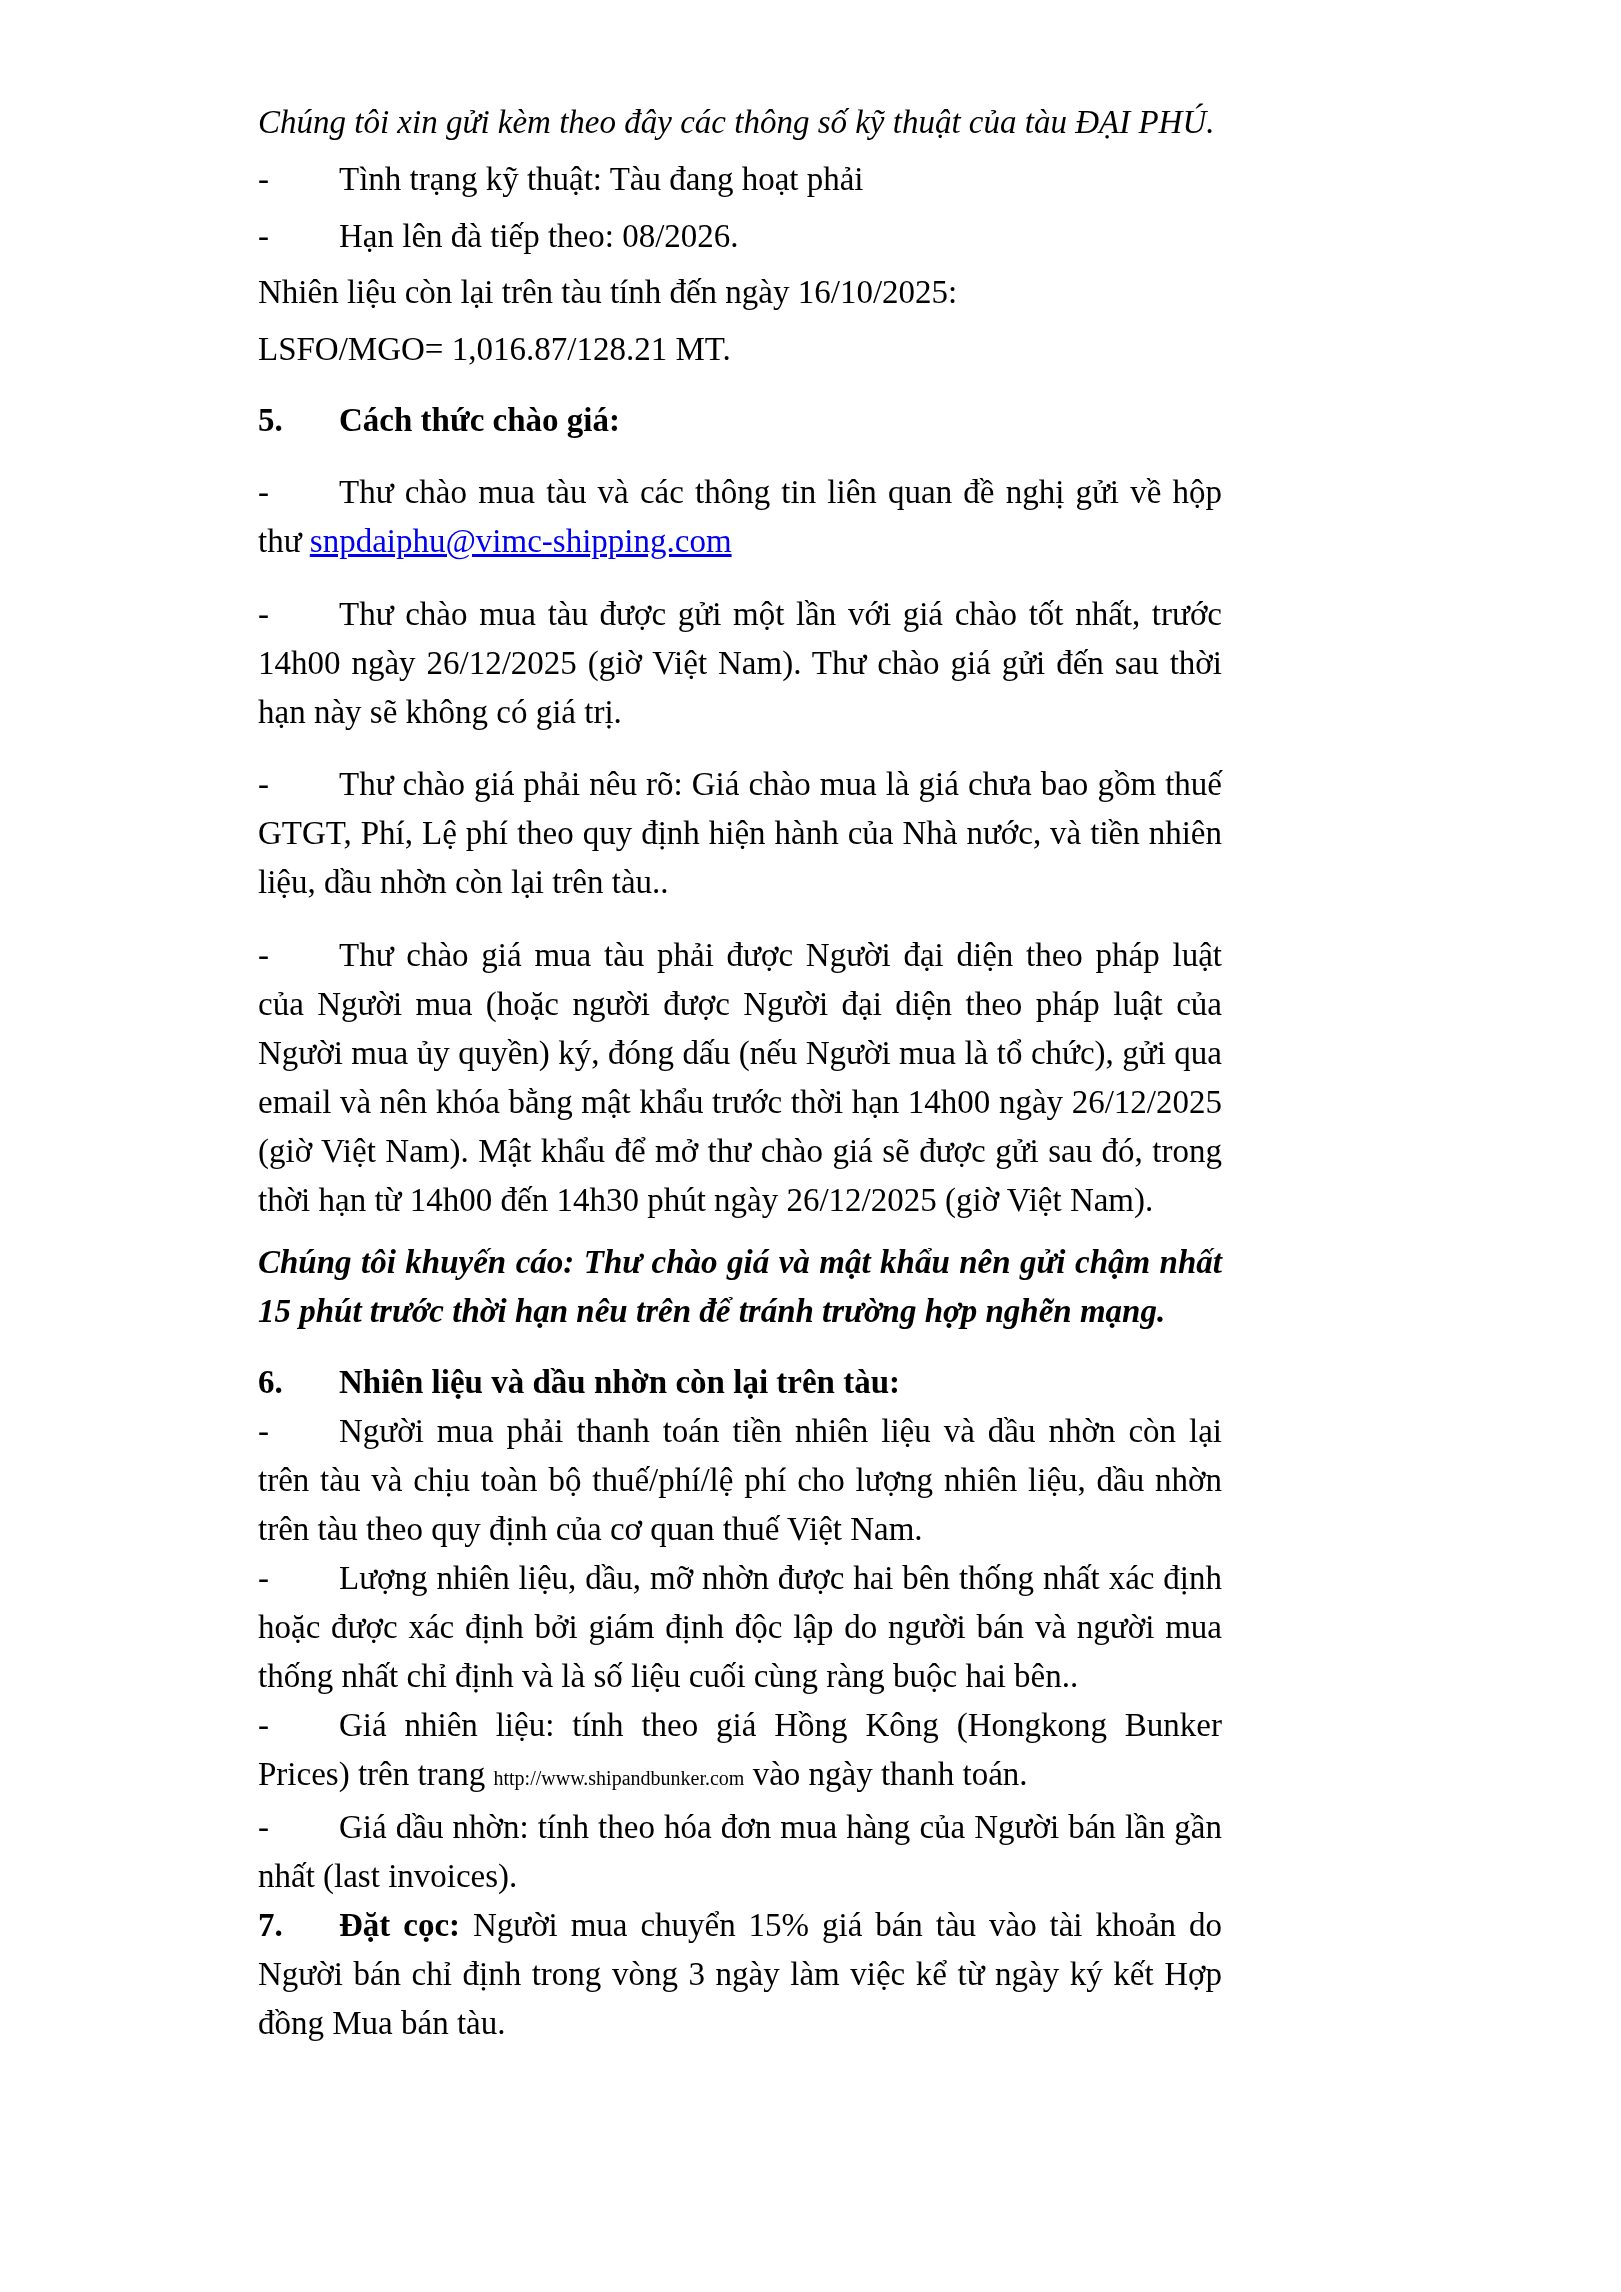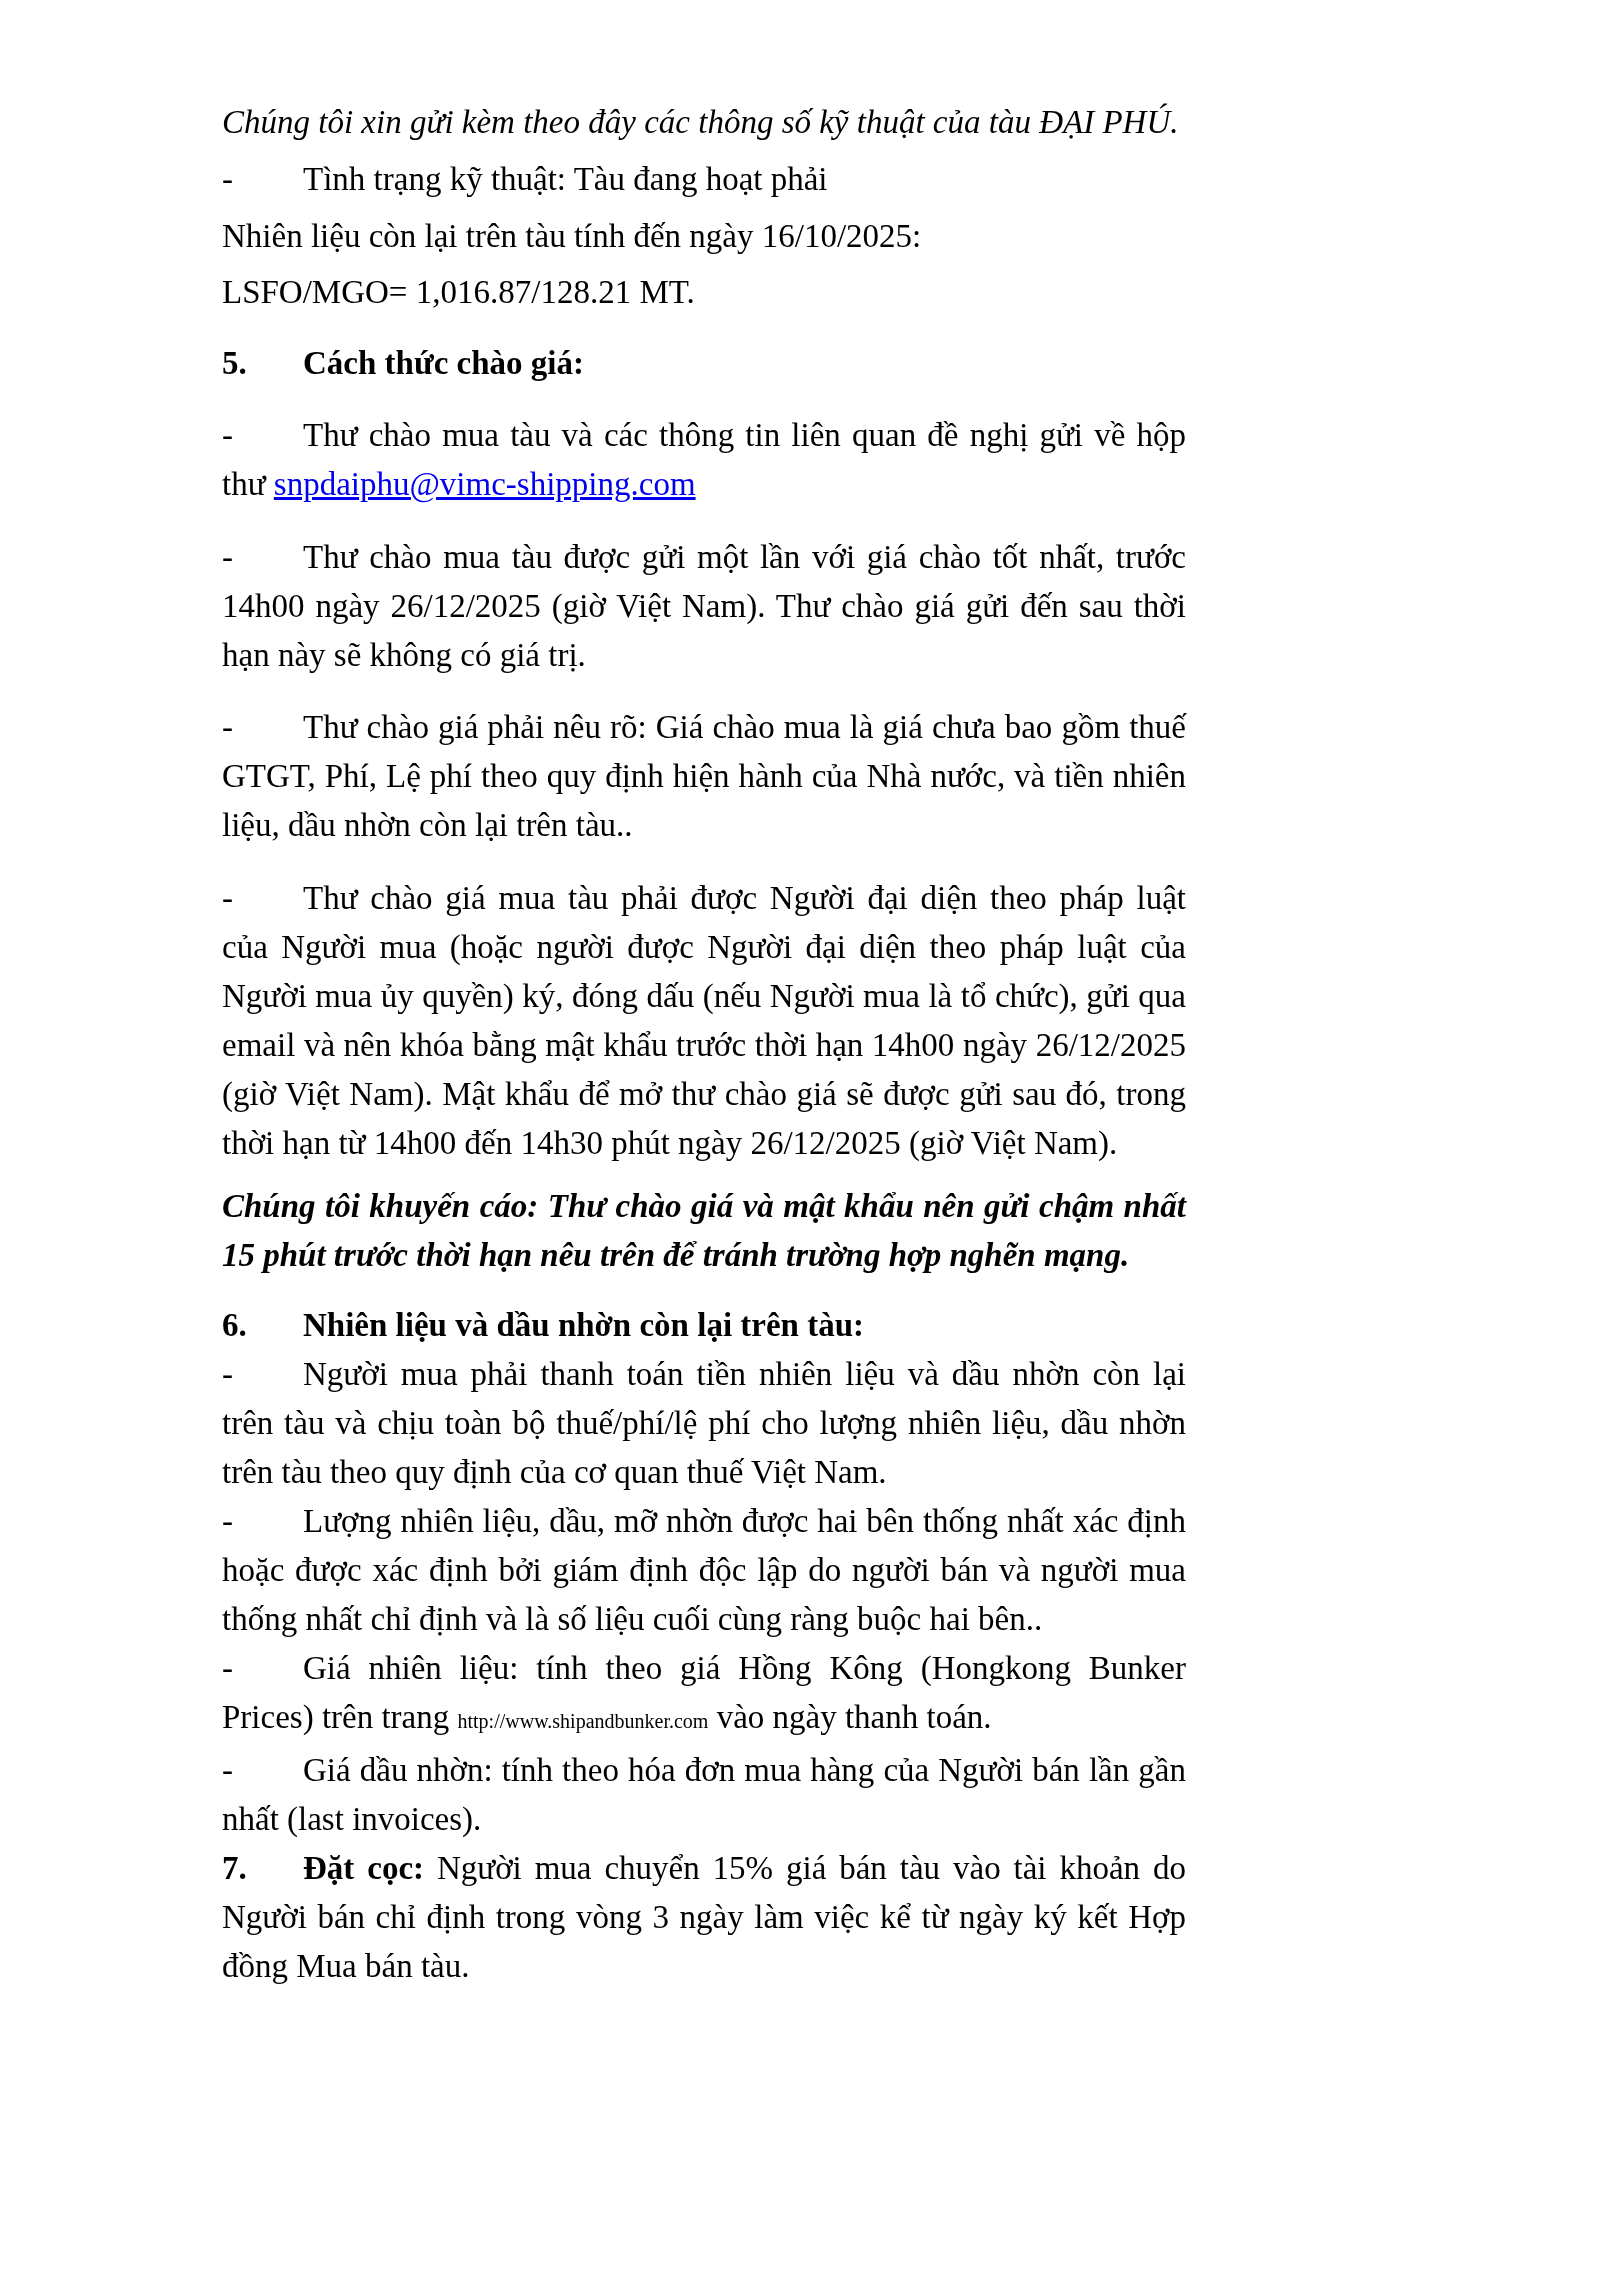--- a/index.html
+++ b/index.html
@@ -12,20 +12,21 @@
     width: 1334px;
     height: 2293px;
     box-sizing: border-box;
     background: var(--page-bg, #ffffff);
     color: var(--text-color, #000000);
     padding: 98px 148px 0 222px;
     font-family: "Liberation Serif", "DejaVu Serif", serif;
     font-size: 33px;
     line-height: 49px;
     overflow: hidden;
+    margin-left: 36px;
   }
   .p {
     margin: 0;
     text-align: justify;
   }
   .p.intro    { font-style: italic; text-align: left; }
   .p.heading  { text-align: left; margin-top: 21.6px; }
   .p.item     { margin-top: 7.8px; text-align: left; }
   .p.spaced   { margin-top: 23.5px; }
   .p.advisory { margin-top: 13.7px; font-weight: bold; font-style: italic; }
@@ -43,20 +44,21 @@
     cursor: pointer;
   }
   .run.url { font-size: 20px; }
 </style>
 </head>
 <body>
 
 <div class="page">
     <p class="p intro"><span class="run italic">Chúng tôi xin gửi kèm theo đây các thông số kỹ thuật của tàu ĐẠI PHÚ.</span></p>
     <p class="p item"><span class="marker">-</span><span class="run">Tình trạng kỹ thuật: Tàu đang hoạt phải</span></p>
+    <p class="p item"><span class="marker">-</span><span class="run">Hạn lên đà tiếp theo: 08/2026.</span></p>
     <p class="p item"><span class="run">Nhiên liệu còn lại trên tàu tính đến ngày 16/10/2025:</span></p>
     <p class="p item"><span class="run">LSFO/MGO= 1,016.87/128.21 MT.</span></p>
     <p class="p heading"><span class="marker">5.</span><span class="run bold">Cách thức chào giá:</span></p>
     <p class="p spaced"><span class="marker">-</span><span class="run">Thư chào mua tàu và các thông tin liên quan đề nghị gửi về hộp thư </span><span class="run link">snpdaiphu@vimc-shipping.com</span></p>
     <p class="p spaced"><span class="marker">-</span><span class="run">Thư chào mua tàu được gửi một lần với giá chào tốt nhất, trước 14h00 ngày 26/12/2025 (giờ Việt Nam). Thư chào giá gửi đến sau thời hạn này sẽ không có giá trị.</span></p>
     <p class="p spaced"><span class="marker">-</span><span class="run">Thư chào giá phải nêu rõ: Giá chào mua là giá chưa bao gồm thuế GTGT, Phí, Lệ phí theo quy định hiện hành của Nhà nước, và tiền nhiên liệu, dầu nhờn còn lại trên tàu..</span></p>
     <p class="p spaced"><span class="marker">-</span><span class="run">Thư chào giá mua tàu phải được Người đại diện theo pháp luật của Người mua (hoặc người được Người đại diện theo pháp luật của Người mua ủy quyền) ký, đóng dấu (nếu Người mua là tổ chức), gửi qua email và nên khóa bằng mật khẩu trước thời hạn 14h00 ngày 26/12/2025 (giờ Việt Nam). Mật khẩu để mở thư chào giá sẽ được gửi sau đó, trong thời hạn từ 14h00 đến 14h30 phút ngày 26/12/2025 (giờ Việt Nam).</span></p>
     <p class="p advisory"><span class="run bold italic">Chúng tôi khuyến cáo: Thư chào giá và mật khẩu nên gửi chậm nhất 15 phút trước thời hạn nêu trên để tránh trường hợp nghẽn mạng.</span></p>
     <p class="p heading"><span class="marker">6.</span><span class="run bold">Nhiên liệu và dầu nhờn còn lại trên tàu:</span></p>
     <p class="p tight"><span class="marker">-</span><span class="run">Người mua phải thanh toán tiền nhiên liệu và dầu nhờn còn lại trên tàu và chịu toàn bộ thuế/phí/lệ phí cho lượng nhiên liệu, dầu nhờn trên tàu theo quy định của cơ quan thuế Việt Nam.</span></p>

